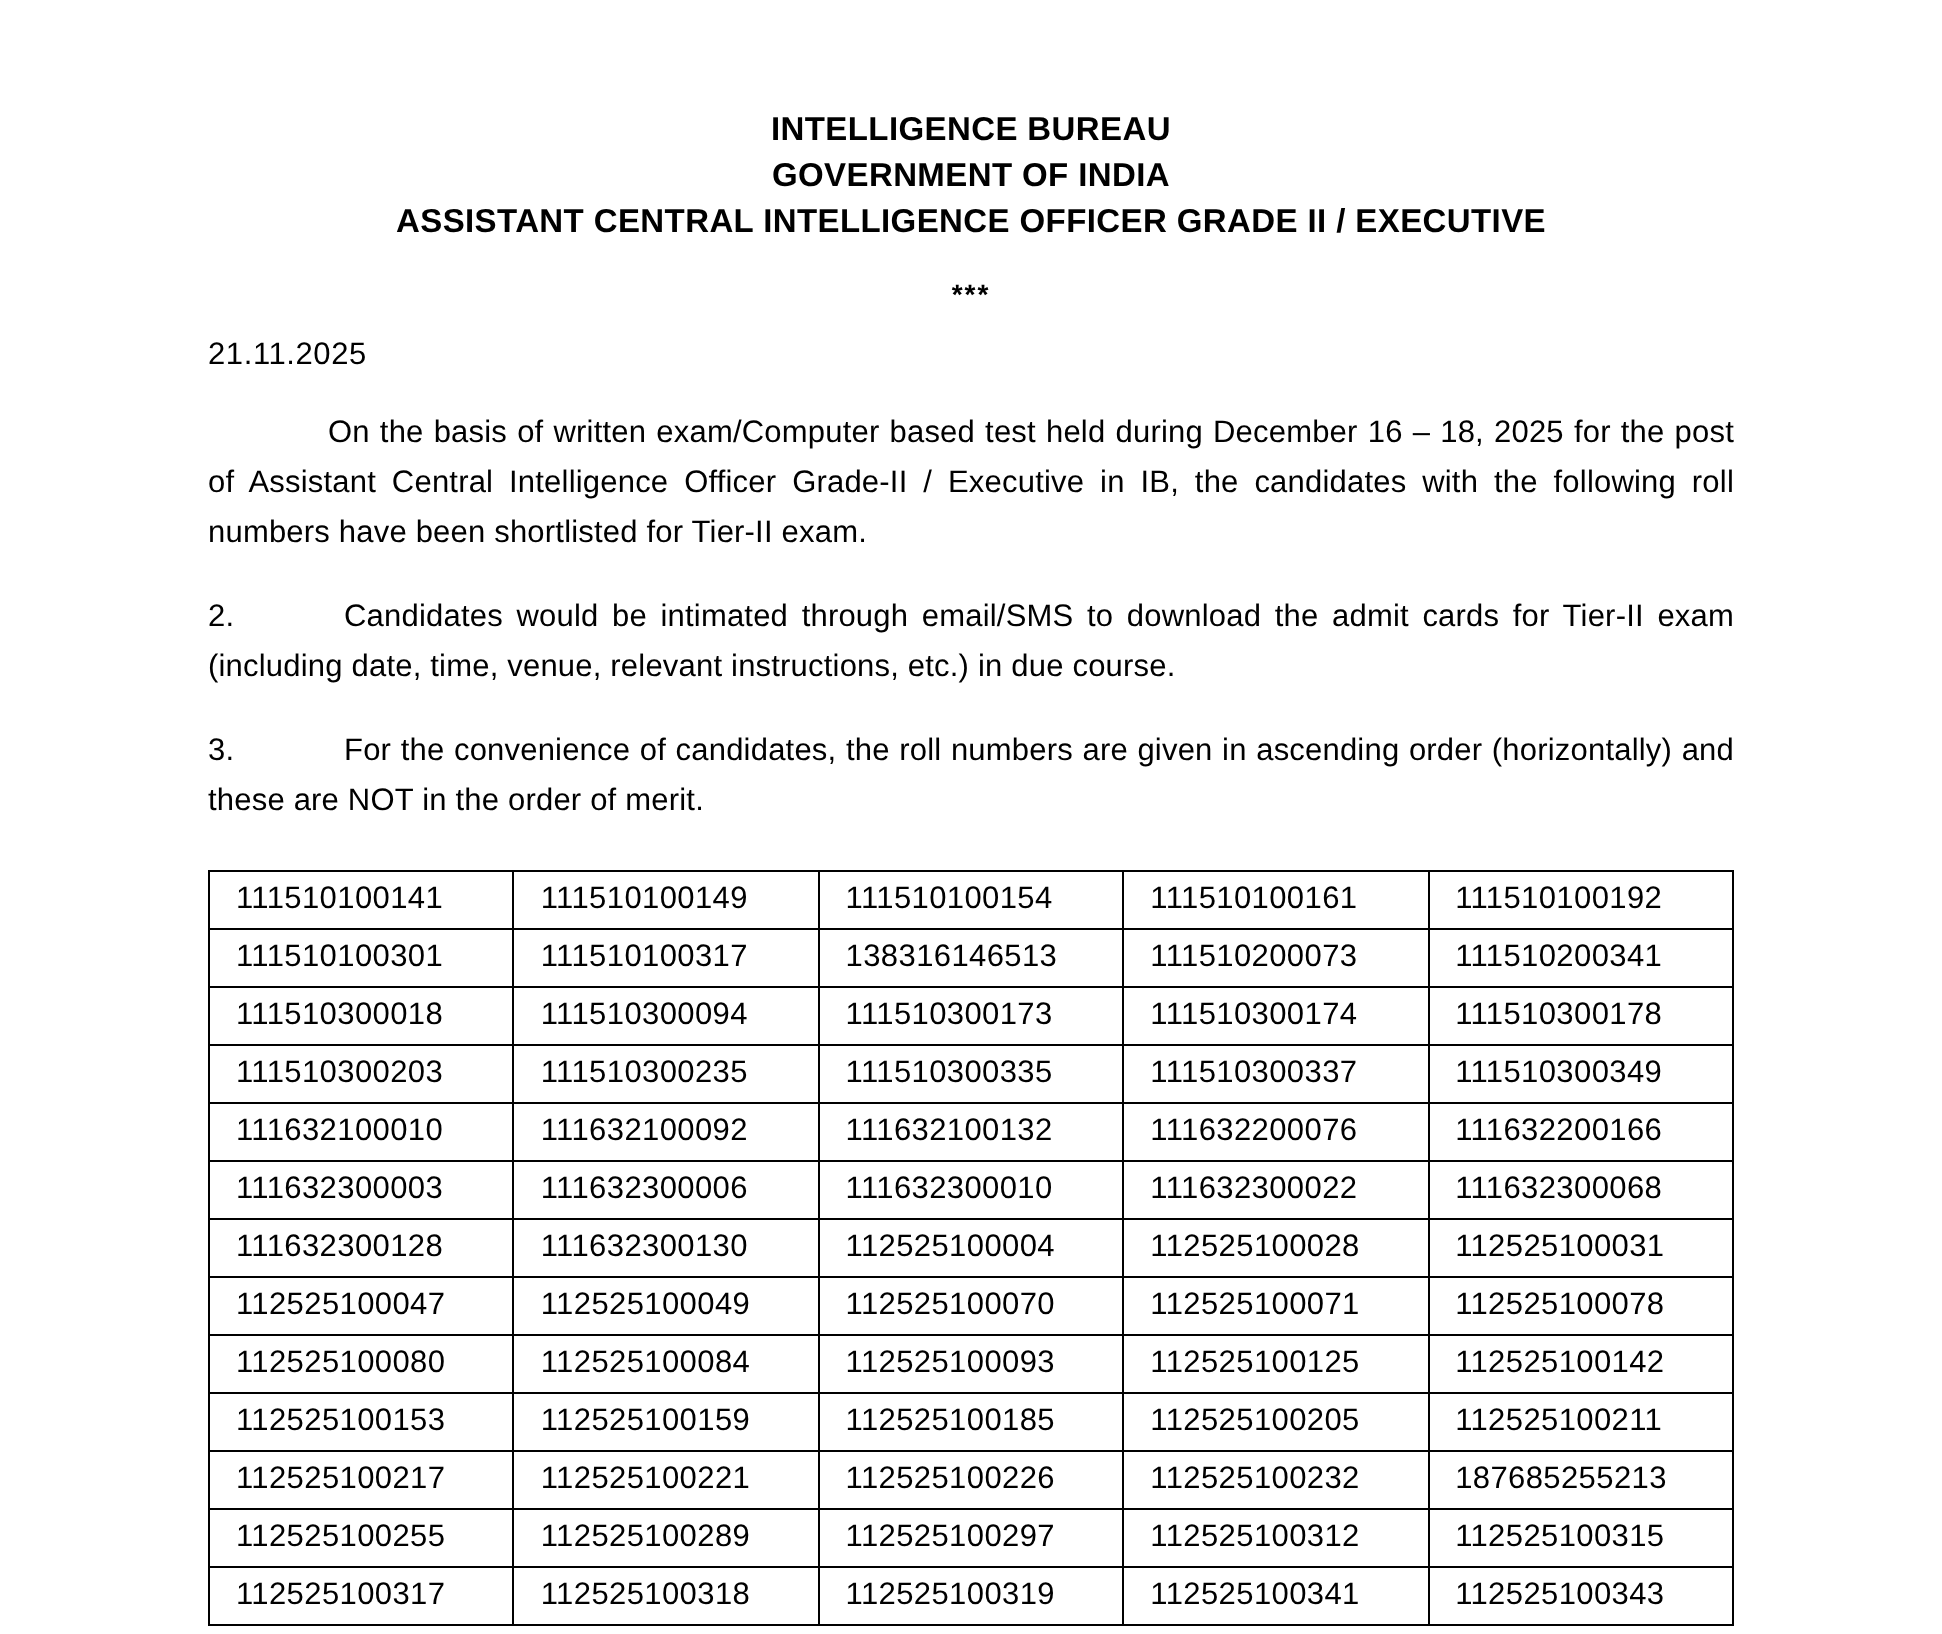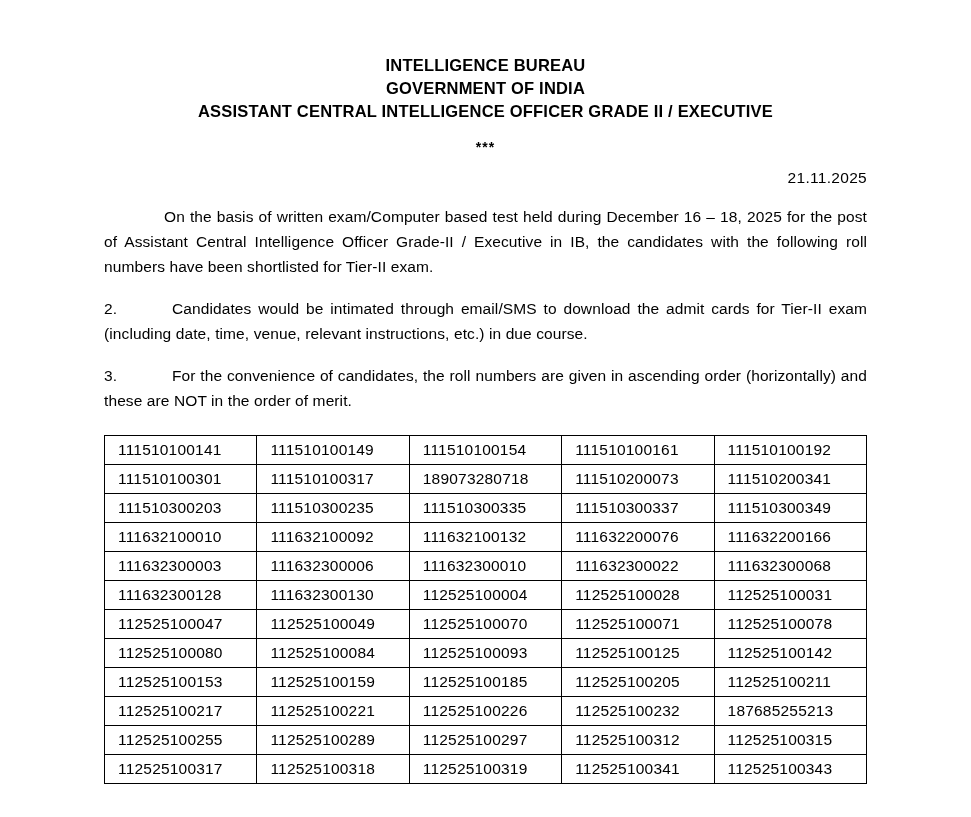--- a/index.html
+++ b/index.html
@@ -33,21 +33,20 @@
     white-space: nowrap;
   }
   .stars {
     text-align: center;
     font-weight: bold;
     font-size: 14px;
     margin-top: 16px;
     letter-spacing: 1px;
   }
   .date-line {
-    text-align: right;
     font-size: 15.5px;
     margin-top: 14px;
     letter-spacing: 0.3px;
   }
   .para {
     font-size: 15.5px;
     line-height: 25px;
     text-align: justify;
     margin-top: 17px;
     letter-spacing: 0.1px;
@@ -104,23 +103,30 @@
       <tr>
         <td>111510100141</td>
         <td>111510100149</td>
         <td>111510100154</td>
         <td>111510100161</td>
         <td>111510100192</td>
       </tr>
       <tr>
         <td>111510100301</td>
         <td>111510100317</td>
-        <td>189073280718</td>
+        <td>138316146513</td>
         <td>111510200073</td>
         <td>111510200341</td>
+      </tr>
+      <tr>
+        <td>111510300018</td>
+        <td>111510300094</td>
+        <td>111510300173</td>
+        <td>111510300174</td>
+        <td>111510300178</td>
       </tr>
       <tr>
         <td>111510300203</td>
         <td>111510300235</td>
         <td>111510300335</td>
         <td>111510300337</td>
         <td>111510300349</td>
       </tr>
       <tr>
         <td>111632100010</td>

